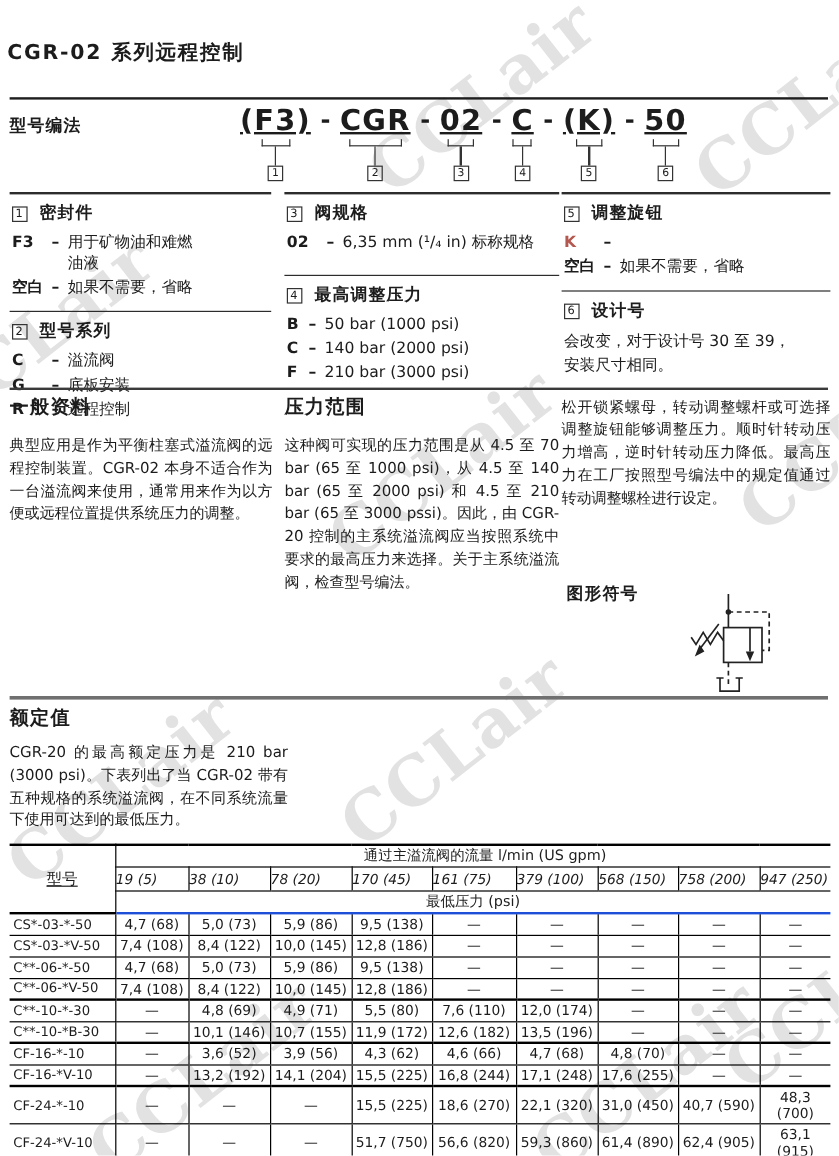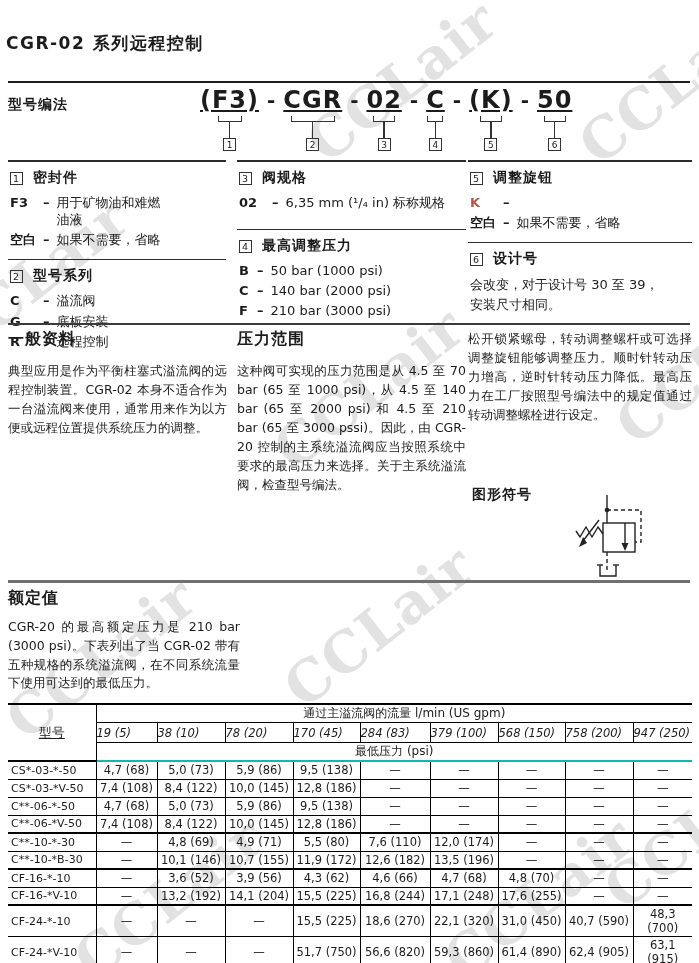--- a/index.html
+++ b/index.html
@@ -114,21 +114,21 @@
     border-collapse: collapse; table-layout: fixed;
     border-top: 2.5px solid #000; border-bottom: 3px solid #000;
     font-size: 11.5px;
   }
   table.ratings th { font-weight: normal; }
   th.model-h { border-right: 1px solid #000; border-bottom: 2px solid #000;
                font-size: 13px; text-align: center; text-decoration: underline; }
   tr.hA th.flow-h { border-bottom: 1px solid #000; height: 17px; text-align: center; font-size: 12px; padding-left: 20px; }
   tr.hB th { border-left: 1px solid #000; border-bottom: 1px solid #000;
              height: 20px; text-align: left; font-size: 11.5px; font-style: italic; }
-  tr.hC th.press-h { border-bottom: 2px solid #14b8a6; height: 18px; text-align: center; font-size: 12px; }
+  tr.hC th.press-h { border-bottom: 2px solid #1d4ed8; height: 18px; text-align: center; font-size: 12px; }
   tbody td { border-bottom: 1px solid #000; height: 18px; text-align: center; padding: 1px 0; }
   tbody td + td { border-left: 1px solid #000; }
   td.model { text-align: left; padding-left: 3px; font-size: 11px; border-left: none; }
   td.model { border-right: 1px solid #000; }
   tbody tr.grp td { border-top: 2px solid #000; }
 </style>
 </head>
 <body>
 
 <div class="wm wm1">CCLair</div>
@@ -341,21 +341,21 @@
     <thead>
       <tr class="hA">
         <th class="model-h" rowspan="3">型号</th>
         <th class="flow-h" colspan="9">通过主溢流阀的流量 l/min (US gpm)</th>
       </tr>
       <tr class="hB">
         <th>19  (5)</th>
         <th>38  (10)</th>
         <th>78  (20)</th>
         <th>170  (45)</th>
-        <th>284  (83)</th>
+        <th>161  (75)</th>
         <th>379  (100)</th>
         <th>568  (150)</th>
         <th>758  (200)</th>
         <th>947  (250)</th>
       </tr>
       <tr class="hC">
         <th class="press-h" colspan="9">最低压力 (psi)</th>
       </tr>
     </thead>
     <tbody>

